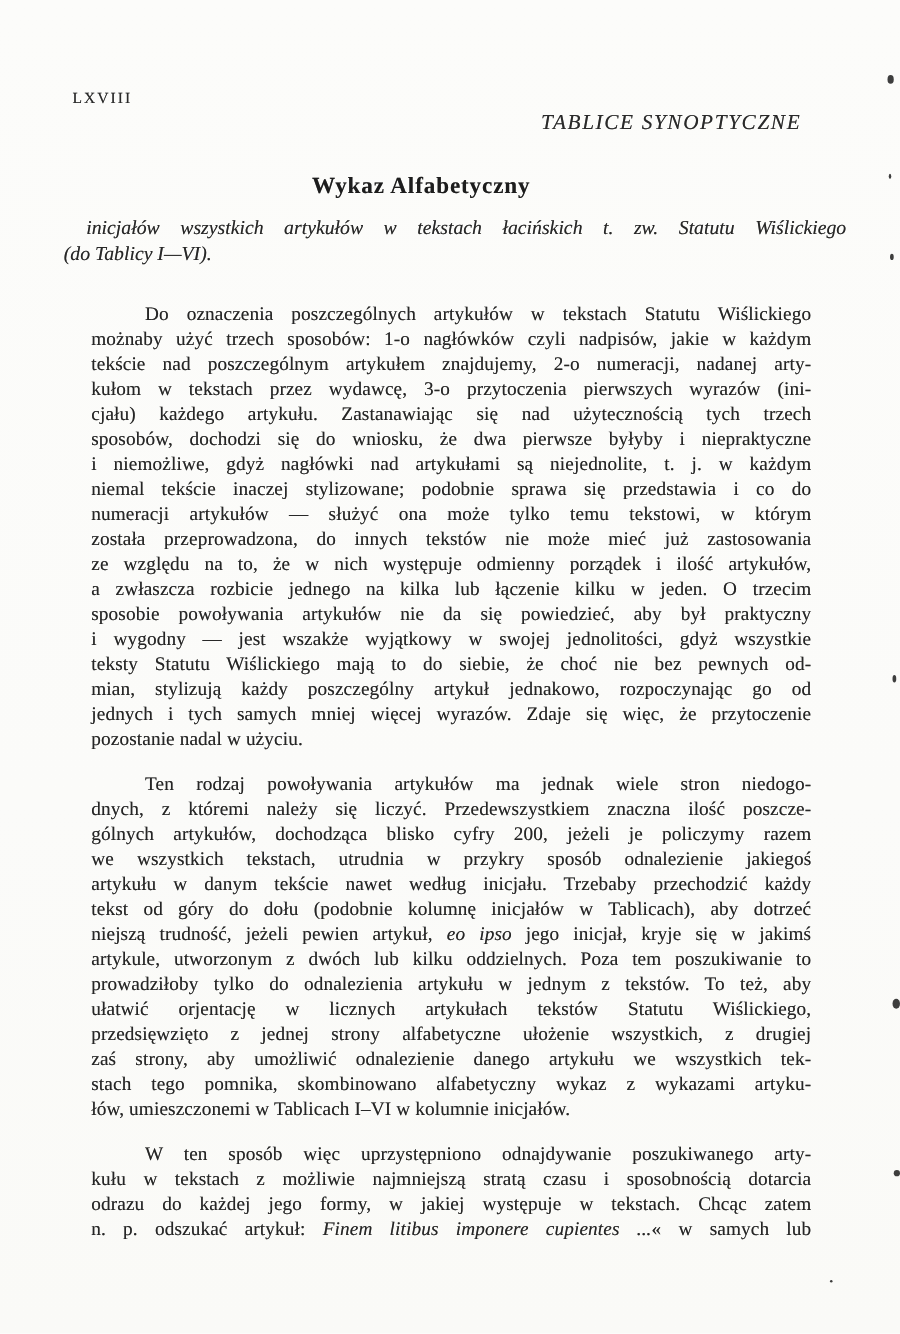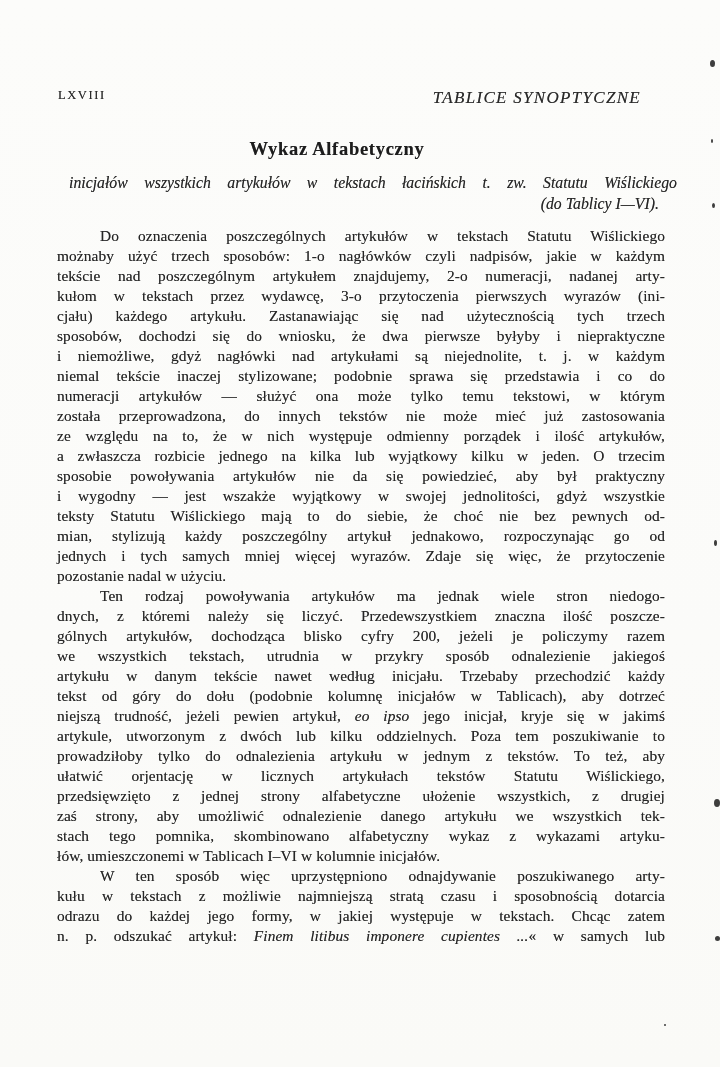--- a/index.html
+++ b/index.html
@@ -15,21 +15,21 @@
     height: 1067px;
     overflow: hidden;
     background: linear-gradient(180deg, #fcfcfa 0%, #fbfbf9 60%, #fafaf7 100%);
     font-family: "Liberation Serif", "DejaVu Serif", serif;
     color: #262626;
     text-shadow: 0 0 0.5px rgba(35,35,35,0.55);
   }
   .folio {
     position: absolute;
     left: 58px;
-    top: 88px;
+    top: 71px;
     font-size: 12.5px;
     letter-spacing: 1.6px;
     color: #2a2a2a;
   }
   .running-title {
     position: absolute;
     left: 33px;
     top: 88px;
     width: 608px;
     text-align: right;
@@ -58,34 +58,34 @@
     font-size: 15.8px;
     line-height: 21px;
     color: #272727;
     margin-left: 12px;
   }
   .subtitle .sub-l1 {
     text-align: justify;
     text-align-last: justify;
   }
   .subtitle .sub-l2 {
-    text-align: right;
+    text-align: left;
     position: relative;
     left: -18px;
   }
   .bodytext {
     position: absolute;
     left: 57px;
     top: 226px;
     width: 608px;
     font-size: 15.4px;
     line-height: 20px;
     letter-spacing: 0.1px;
   }
-  .para { margin: 0; }
+  .para { margin: 16px; }
   .line {
     text-align: justify;
     text-align-last: justify;
     height: 20px;
     white-space: normal;
   }
   .line.nofill { text-align-last: left; }
   .line.indent { text-indent: 43px; }
   .it { font-style: italic; }
   .speck {
@@ -117,21 +117,21 @@
         <div class="line"><span>możnaby użyć trzech sposobów: 1-o nagłówków czyli nadpisów, jakie w każdym</span></div>
         <div class="line"><span>tekście nad poszczególnym artykułem znajdujemy, 2-o numeracji, nadanej arty-</span></div>
         <div class="line"><span>kułom w tekstach przez wydawcę, 3-o przytoczenia pierwszych wyrazów (ini-</span></div>
         <div class="line"><span>cjału) każdego artykułu. Zastanawiając się nad użytecznością tych trzech</span></div>
         <div class="line"><span>sposobów, dochodzi się do wniosku, że dwa pierwsze byłyby i niepraktyczne</span></div>
         <div class="line"><span>i niemożliwe, gdyż nagłówki nad artykułami są niejednolite, t. j. w każdym</span></div>
         <div class="line"><span>niemal tekście inaczej stylizowane; podobnie sprawa się przedstawia i co do</span></div>
         <div class="line"><span>numeracji artykułów — służyć ona może tylko temu tekstowi, w którym</span></div>
         <div class="line"><span>została przeprowadzona, do innych tekstów nie może mieć już zastosowania</span></div>
         <div class="line"><span>ze względu na to, że w nich występuje odmienny porządek i ilość artykułów,</span></div>
-        <div class="line"><span>a zwłaszcza rozbicie jednego na kilka lub wyjątkowy kilku w jeden. O trzecim</span></div>
+        <div class="line"><span>a zwłaszcza rozbicie jednego na kilka lub łączenie kilku w jeden. O trzecim</span></div>
         <div class="line"><span>sposobie powoływania artykułów nie da się powiedzieć, aby był praktyczny</span></div>
         <div class="line"><span>i wygodny — jest wszakże wyjątkowy w swojej jednolitości, gdyż wszystkie</span></div>
         <div class="line"><span>teksty Statutu Wiślickiego mają to do siebie, że choć nie bez pewnych od-</span></div>
         <div class="line"><span>mian, stylizują każdy poszczególny artykuł jednakowo, rozpoczynając go od</span></div>
         <div class="line"><span>jednych i tych samych mniej więcej wyrazów. Zdaje się więc, że przytoczenie</span></div>
         <div class="line nofill"><span>pozostanie nadal w użyciu.</span></div>
       </div>
       <div class="para">
         <div class="line indent"><span>Ten rodzaj powoływania artykułów ma jednak wiele stron niedogo-</span></div>
         <div class="line"><span>dnych, z któremi należy się liczyć. Przedewszystkiem znaczna ilość poszcze-</span></div>

